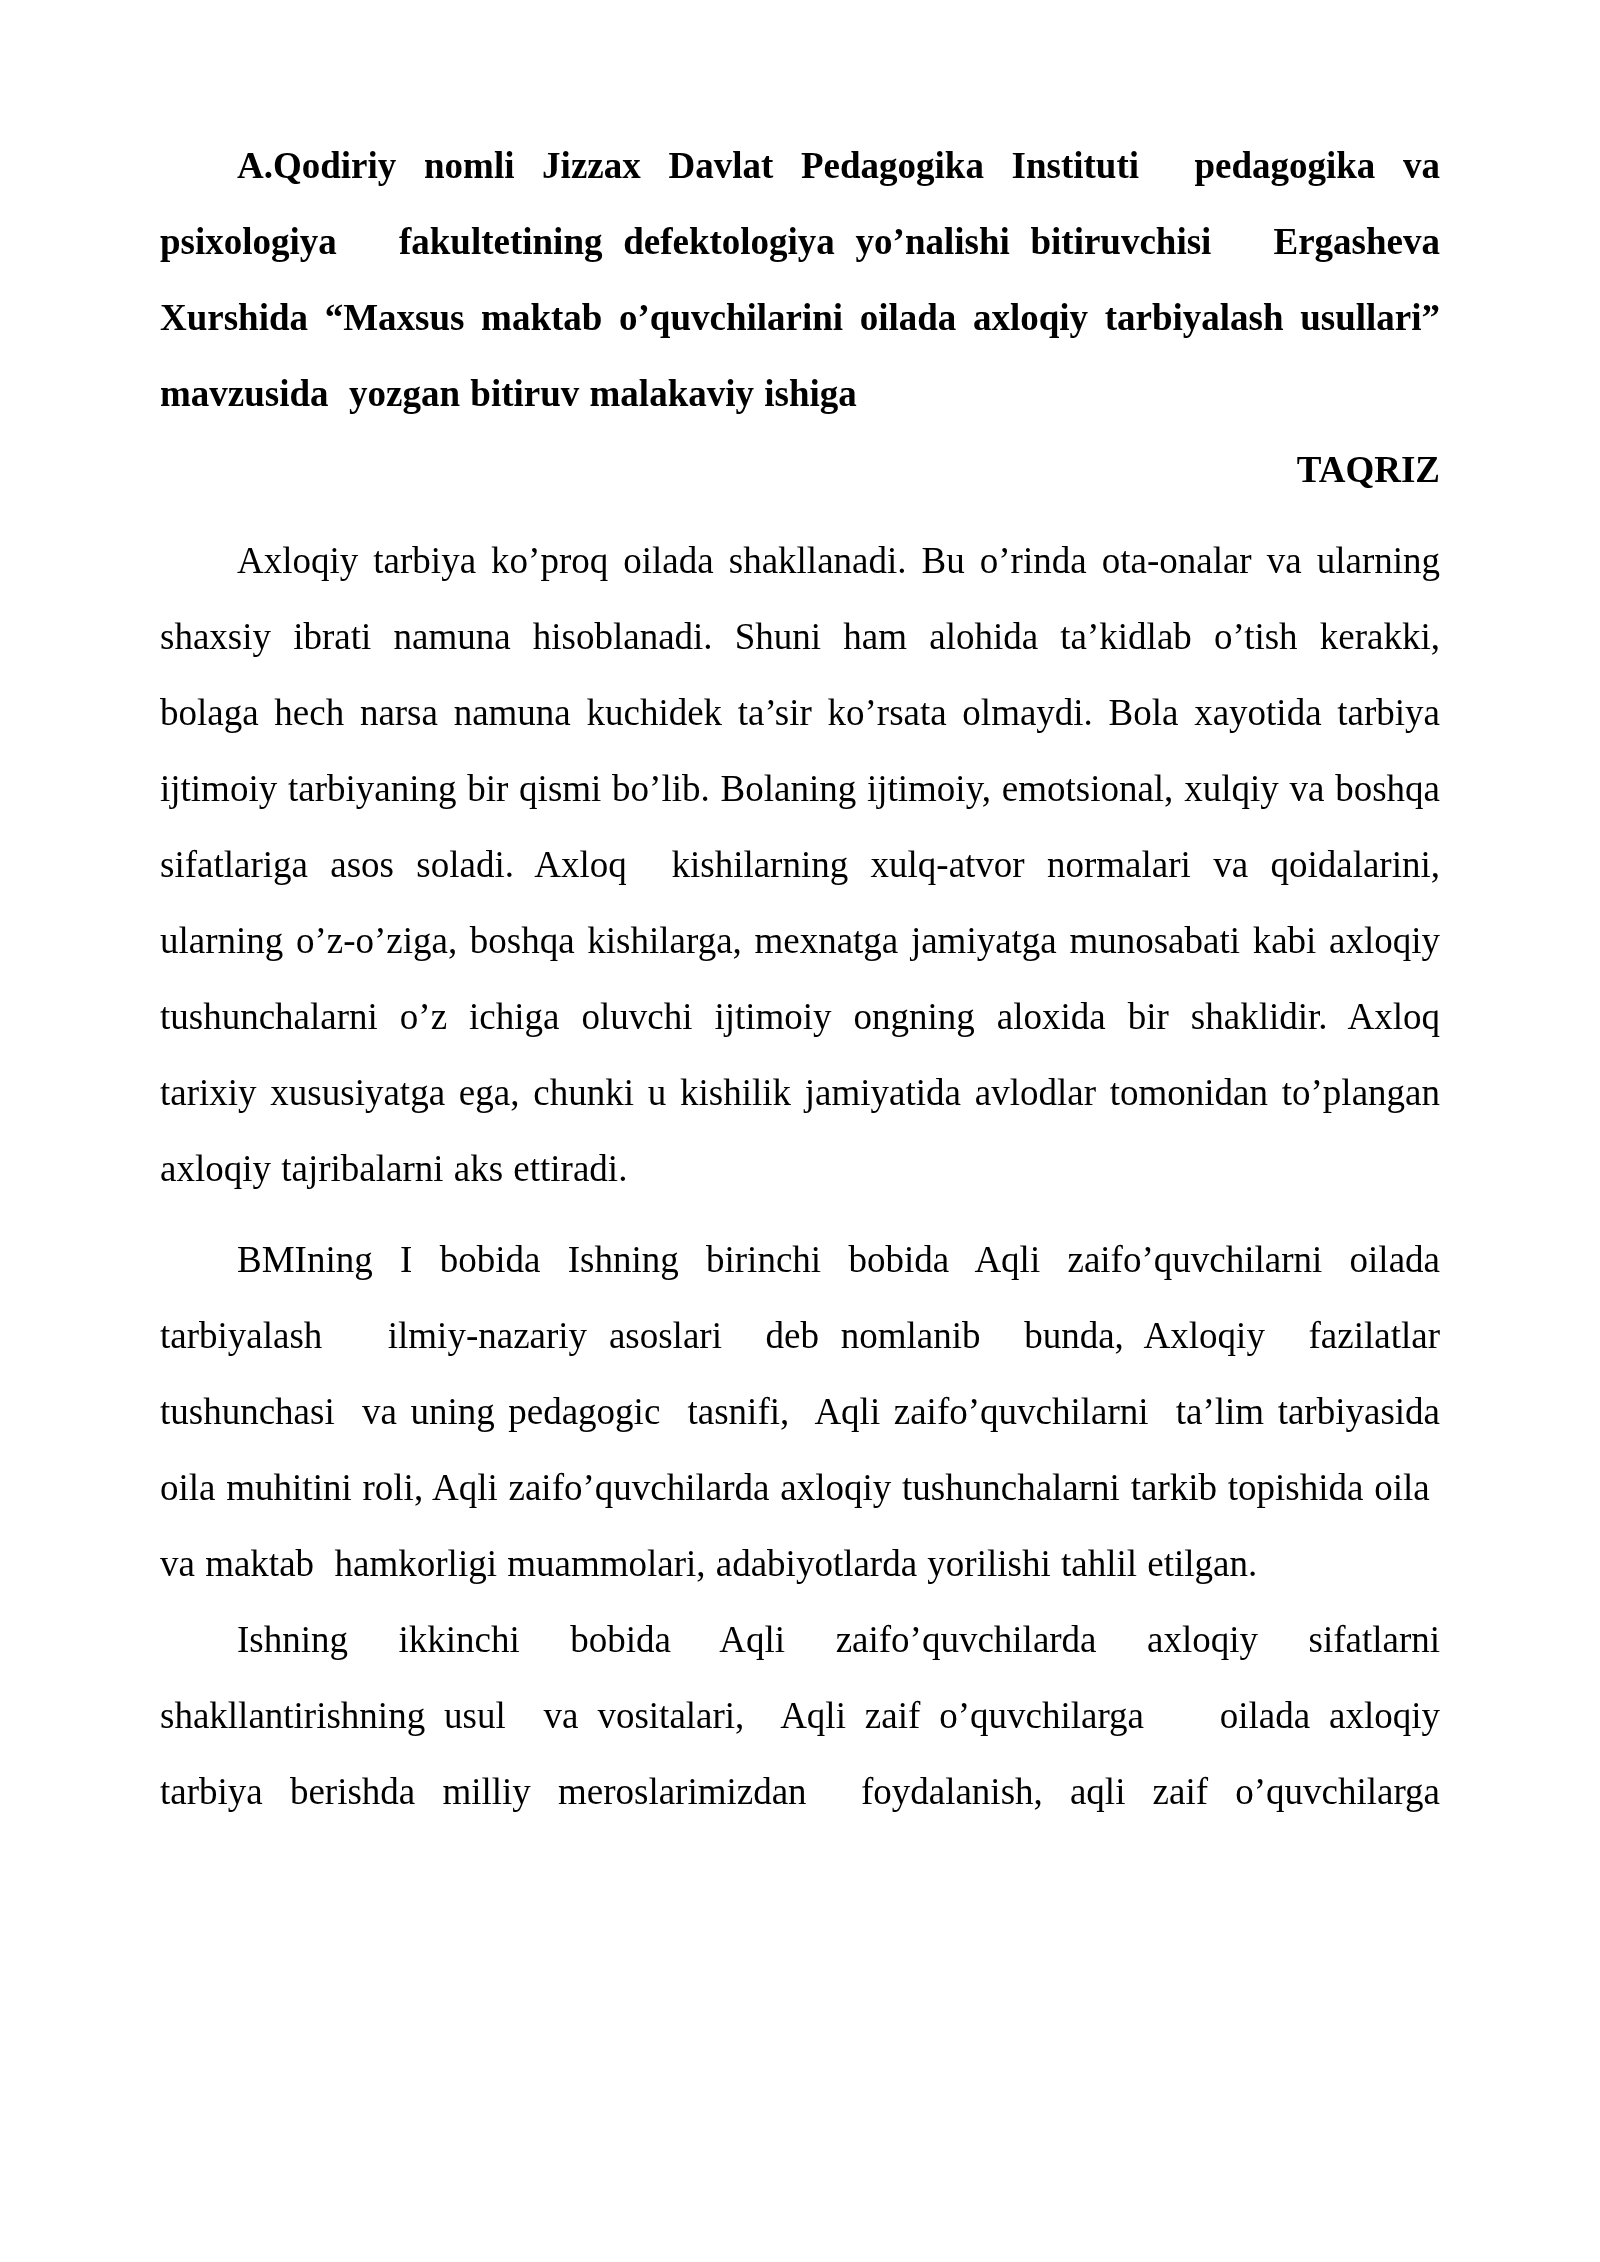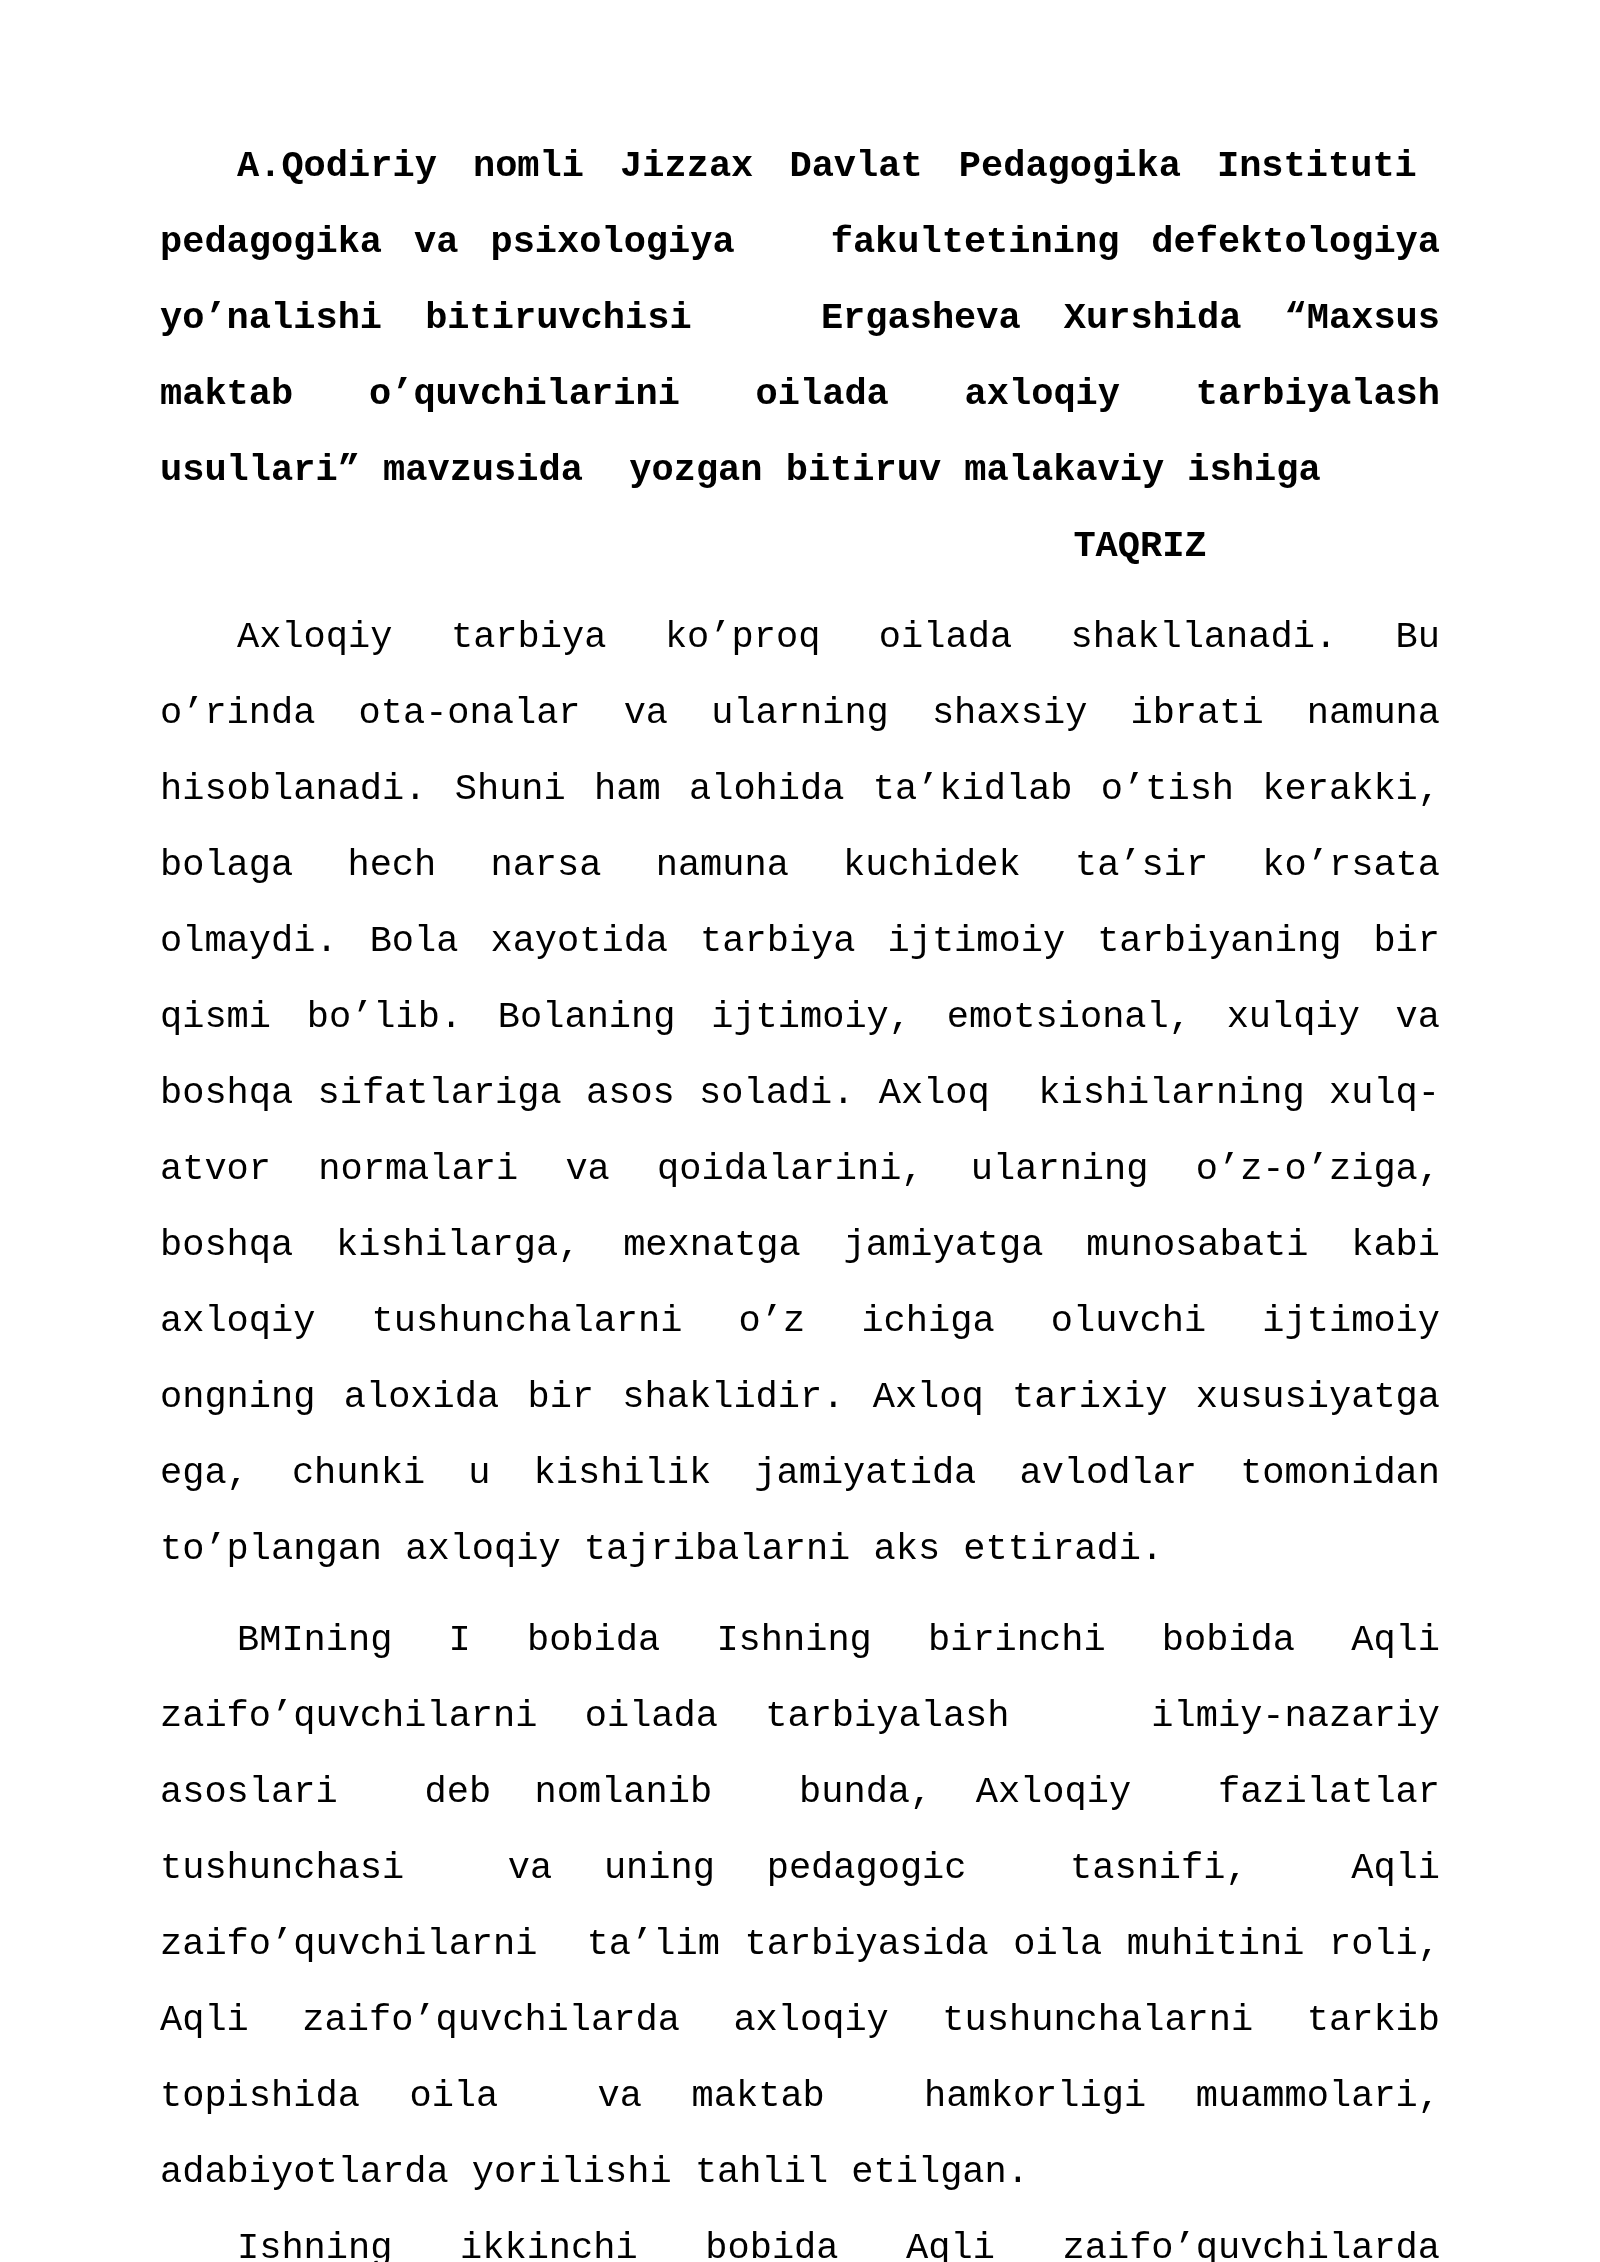--- a/index.html
+++ b/index.html
@@ -18,29 +18,28 @@
     font-size: 37px;
     line-height: 76px;
     color: #000000;
     overflow: hidden;
   }
   .para {
     margin: 0;
     text-align: justify;
     text-indent: 77px;
     word-spacing: 1px;
-    font-family: Liberation Mono, monospace;
   }
   .header-para {
     font-weight: bold;
     margin-bottom: 0;
   }
   .title-para {
     font-weight: bold;
-    text-align: center;
+    text-align: right;
     text-indent: 0;
     padding-left: 680px;
     margin-bottom: 15px;
   }
   .space-after {
     margin-bottom: 15px;
   }
   .no-space-after {
     margin-bottom: 0;
   }

